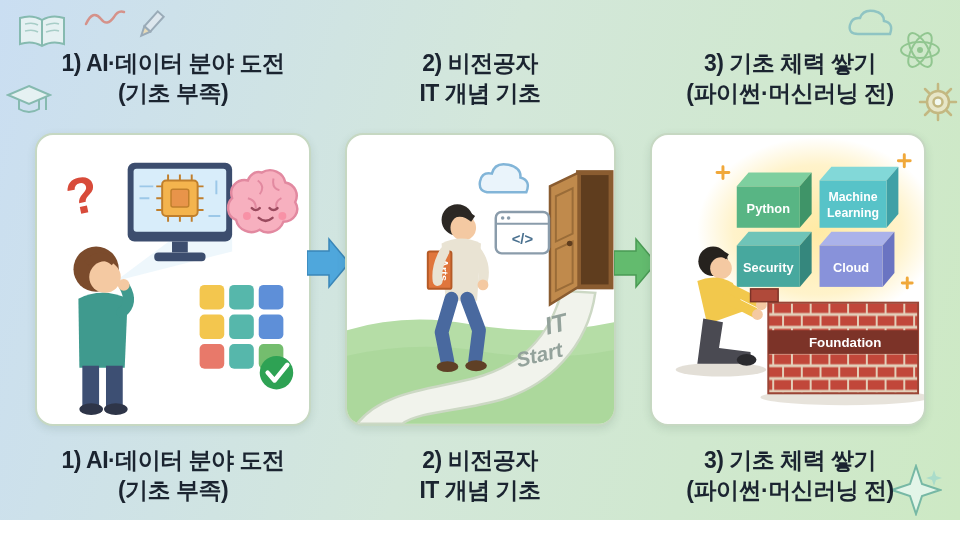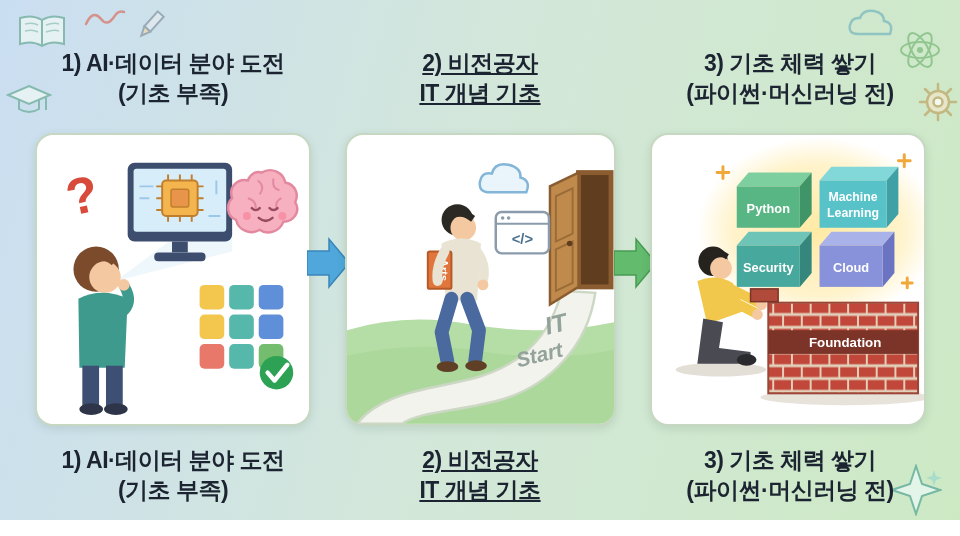--- a/index.html
+++ b/index.html
@@ -9,21 +9,21 @@
     background: linear-gradient(105deg, #cadef2 0%, #d3e7da 48%, #cde9c4 100%);
     font-family: "Liberation Sans", "DejaVu Sans", sans-serif;
   }
   .title {
     position: absolute; width: 320px; text-align: center;
     font-weight: bold; font-size: 23px; line-height: 1.32;
     color: #1b2430; letter-spacing: -0.5px;
   }
   .title-top { top: 48px; }
   .title-bottom { top: 445px; }
-  .t1 { left: 13px; } .t2 { left: 320px; text-decoration: underline; } .t3 { left: 630px; }
+  .t1 { left: 13px; } .t2 { left: 320px; } .t3 { left: 630px; }
   .panel {
     position: absolute; top: 133px; height: 293px; background: #ffffff;
     border: 2px solid #c6d8c2; border-radius: 18px; overflow: hidden;
     box-shadow: 0 3px 8px rgba(60, 90, 70, 0.14);
   }
   .p1 { left: 35px; width: 276px; }
   .p2 { left: 345px; width: 271px; }
   .p3 { left: 650px; width: 276px; text-decoration: underline; }
   .panel svg { display: block; width: 100%; height: 100%; }
   .arrow { position: absolute; top: 236px; width: 42px; height: 54px; }

